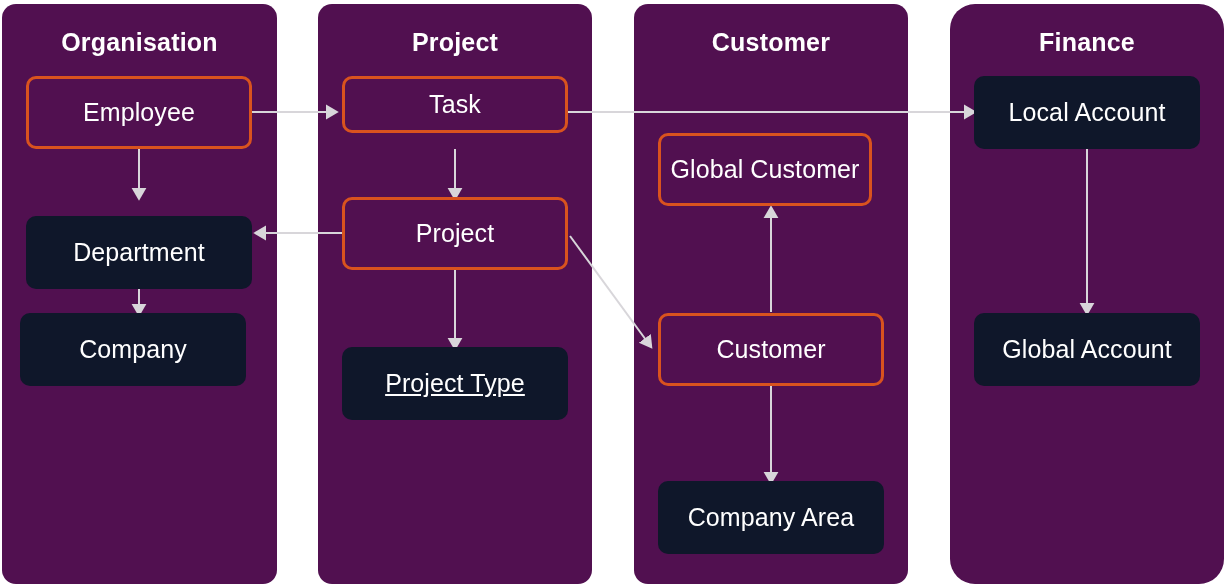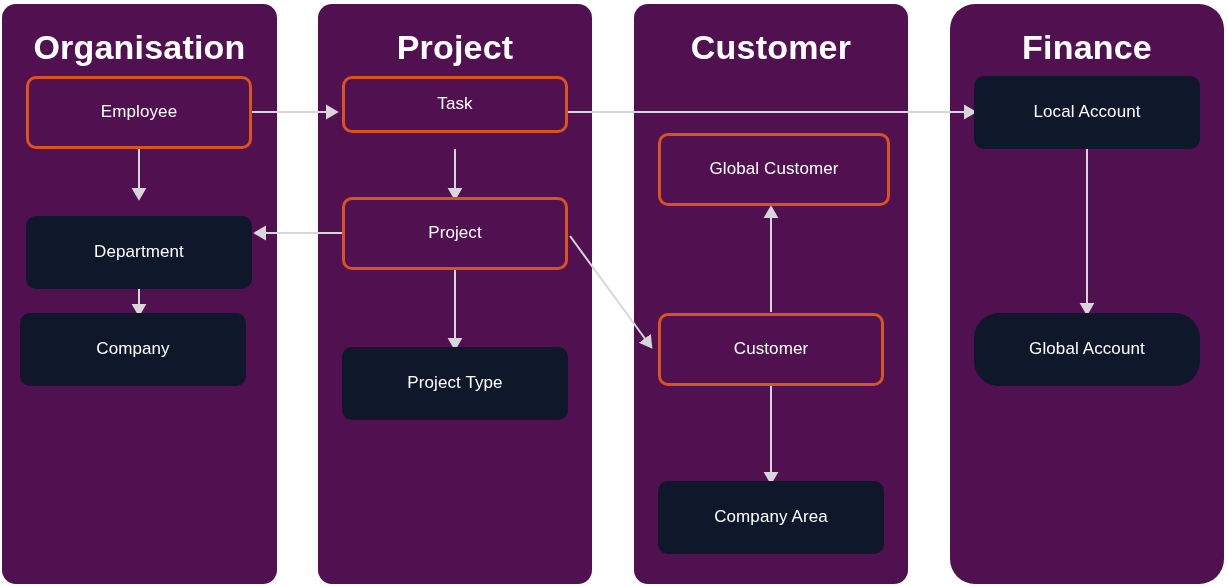--- a/index.html
+++ b/index.html
@@ -20,34 +20,34 @@
     background: #511050;
     border-radius: 14px;
     box-sizing: border-box;
   }
   .panel-title {
     position: absolute;
     left: 0;
     right: 0;
     text-align: center;
     color: #ffffff;
-    font-size: 34px;
+    font-size: 25px;
     font-weight: bold;
     letter-spacing: 0.2px;
     line-height: 1;
   }
   .node {
     position: absolute;
     box-sizing: border-box;
     border-radius: 10px;
     display: flex;
     align-items: center;
     justify-content: center;
     color: #ffffff;
-    font-size: 17px;
+    font-size: 25px;
     font-weight: 400;
     letter-spacing: 0.1px;
     text-align: center;
     line-height: 1.1;
   }
   .node.highlight {
     background: #511050;
     border: 3px solid #d9531e;
   }
   .node.plain {
@@ -148,34 +148,34 @@
   <div class="node plain" style="left:20px; top:313px; width:226px; height:73px;">
     <span>Company</span>
   </div>
 
   <div class="node highlight" style="left:342px; top:76px; width:226px; height:57px;">
     <span>Task</span>
   </div>
   <div class="node highlight" style="left:342px; top:197px; width:226px; height:73px;">
     <span>Project</span>
   </div>
-  <div class="node plain" style="left:342px; top:347px; width:226px; height:73px;">
+  <div class="node plain" style="left:342px; top:347px; width:226px; height:73px;text-decoration:underline;">
     <span>Project Type</span>
   </div>
 
-  <div class="node highlight" style="left:658px; top:133px; width:232px; height:73px;">
+  <div class="node highlight" style="left:658px; top:133px; width:214px; height:73px;">
     <span>Global Customer</span>
   </div>
   <div class="node highlight" style="left:658px; top:313px; width:226px; height:73px;">
     <span>Customer</span>
   </div>
   <div class="node plain" style="left:658px; top:481px; width:226px; height:73px;">
     <span>Company Area</span>
   </div>
 
   <div class="node plain" style="left:974px; top:76px; width:226px; height:73px;">
     <span>Local Account</span>
   </div>
-  <div class="node plain" style="left:974px; top:313px; width:226px; height:73px;border-radius:25px;">
+  <div class="node plain" style="left:974px; top:313px; width:226px; height:73px;">
     <span>Global Account</span>
   </div>
 
 </div>
 
 </body></html>

